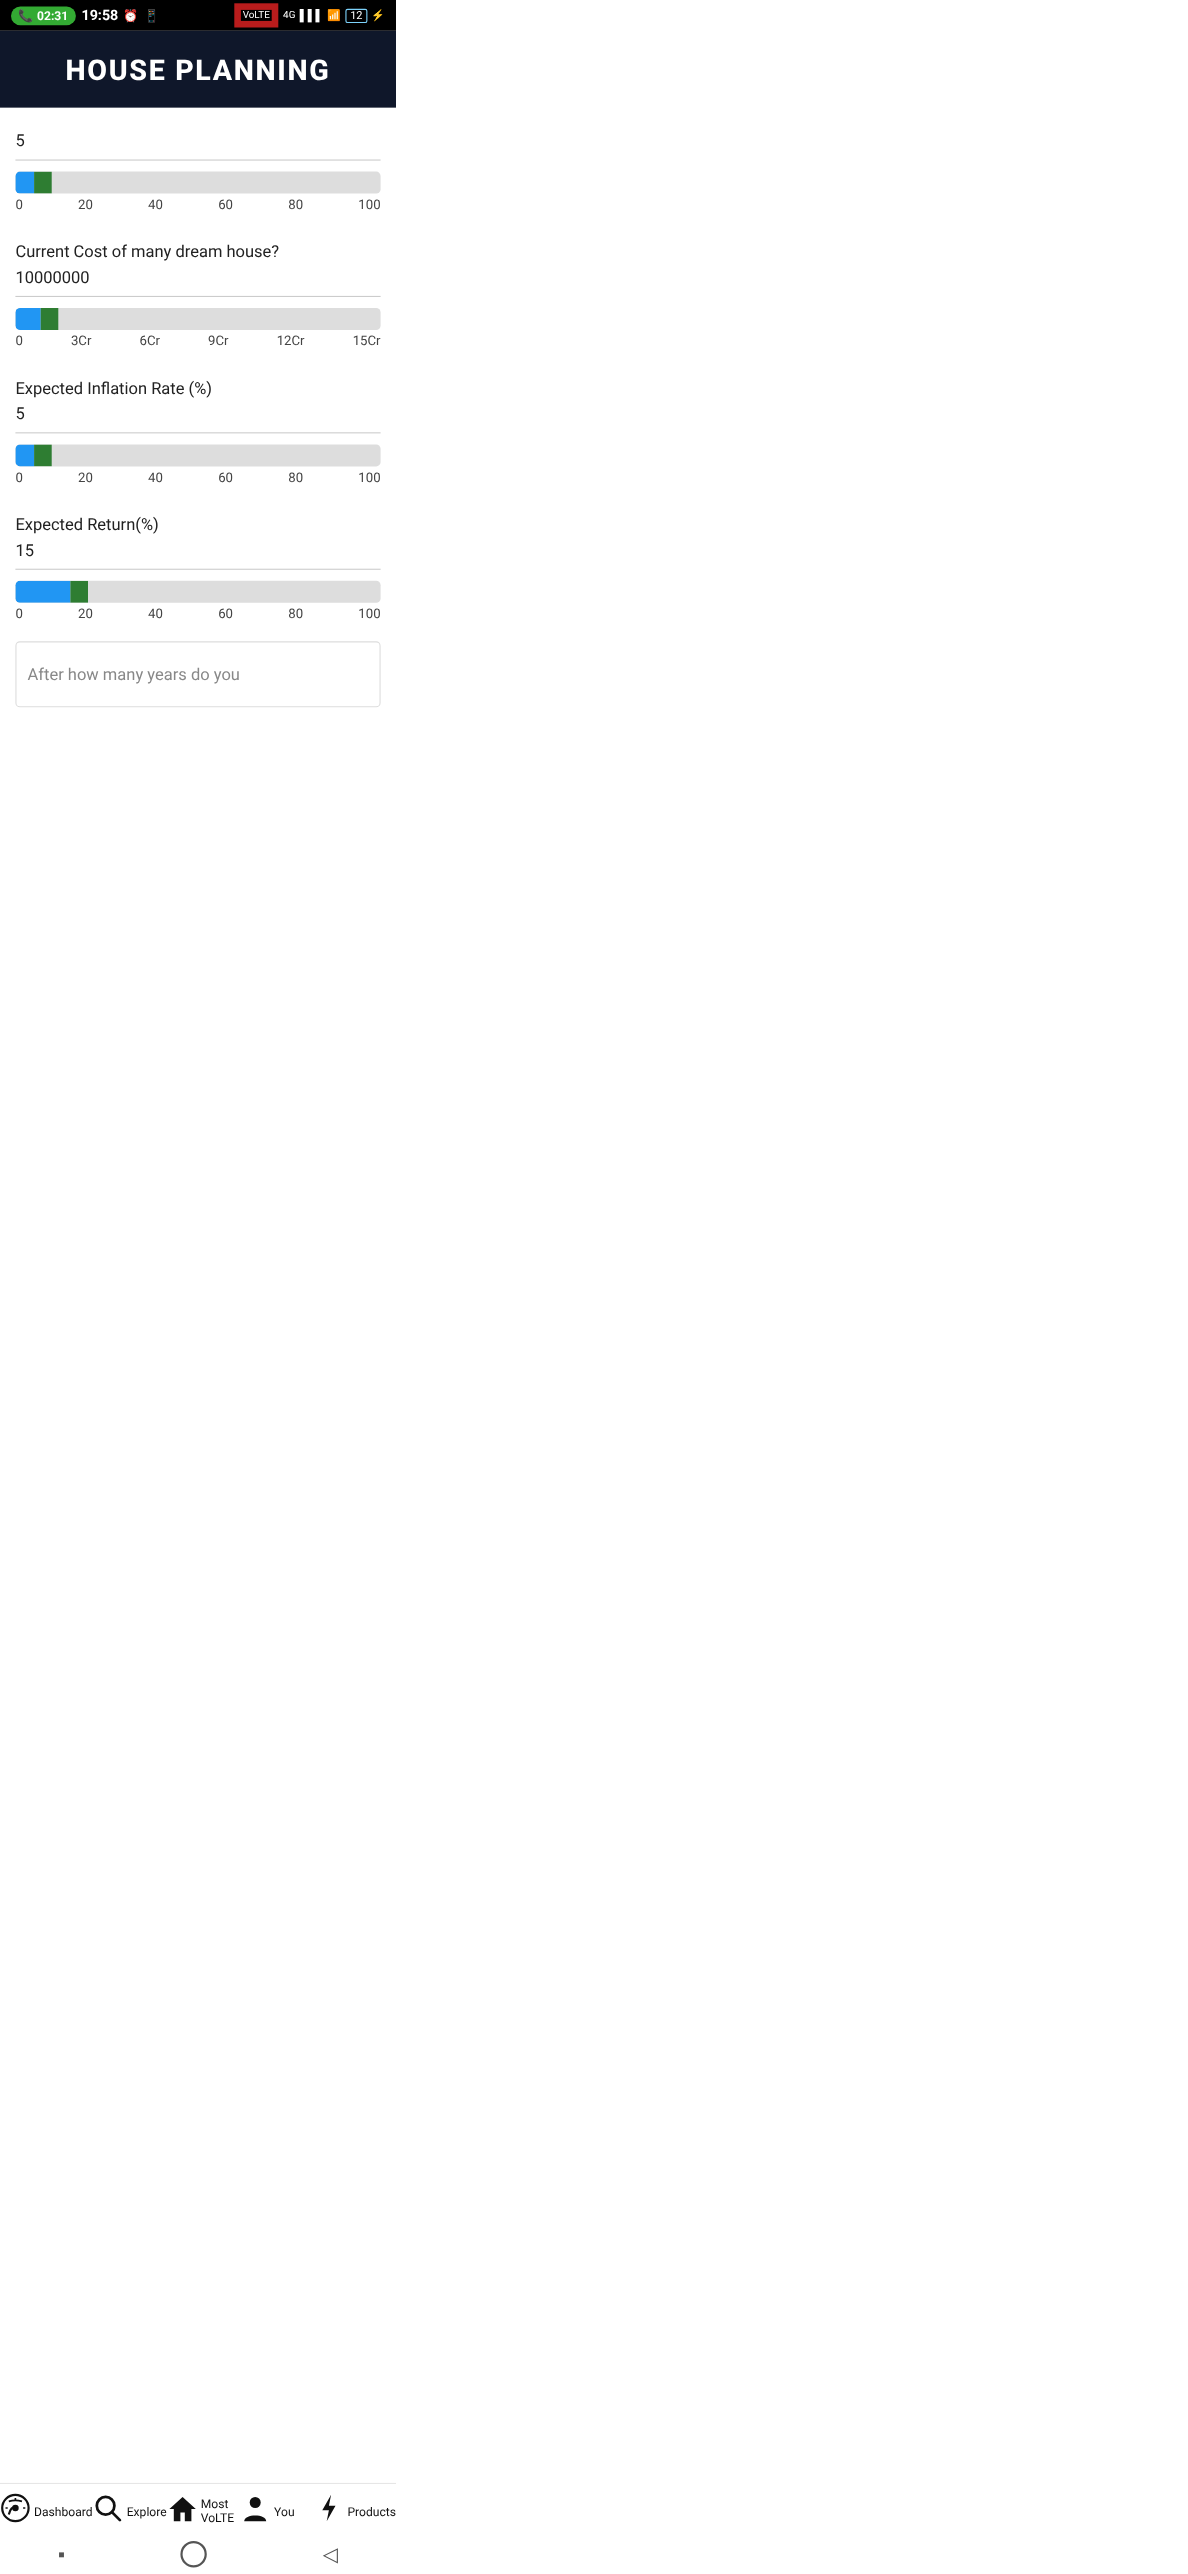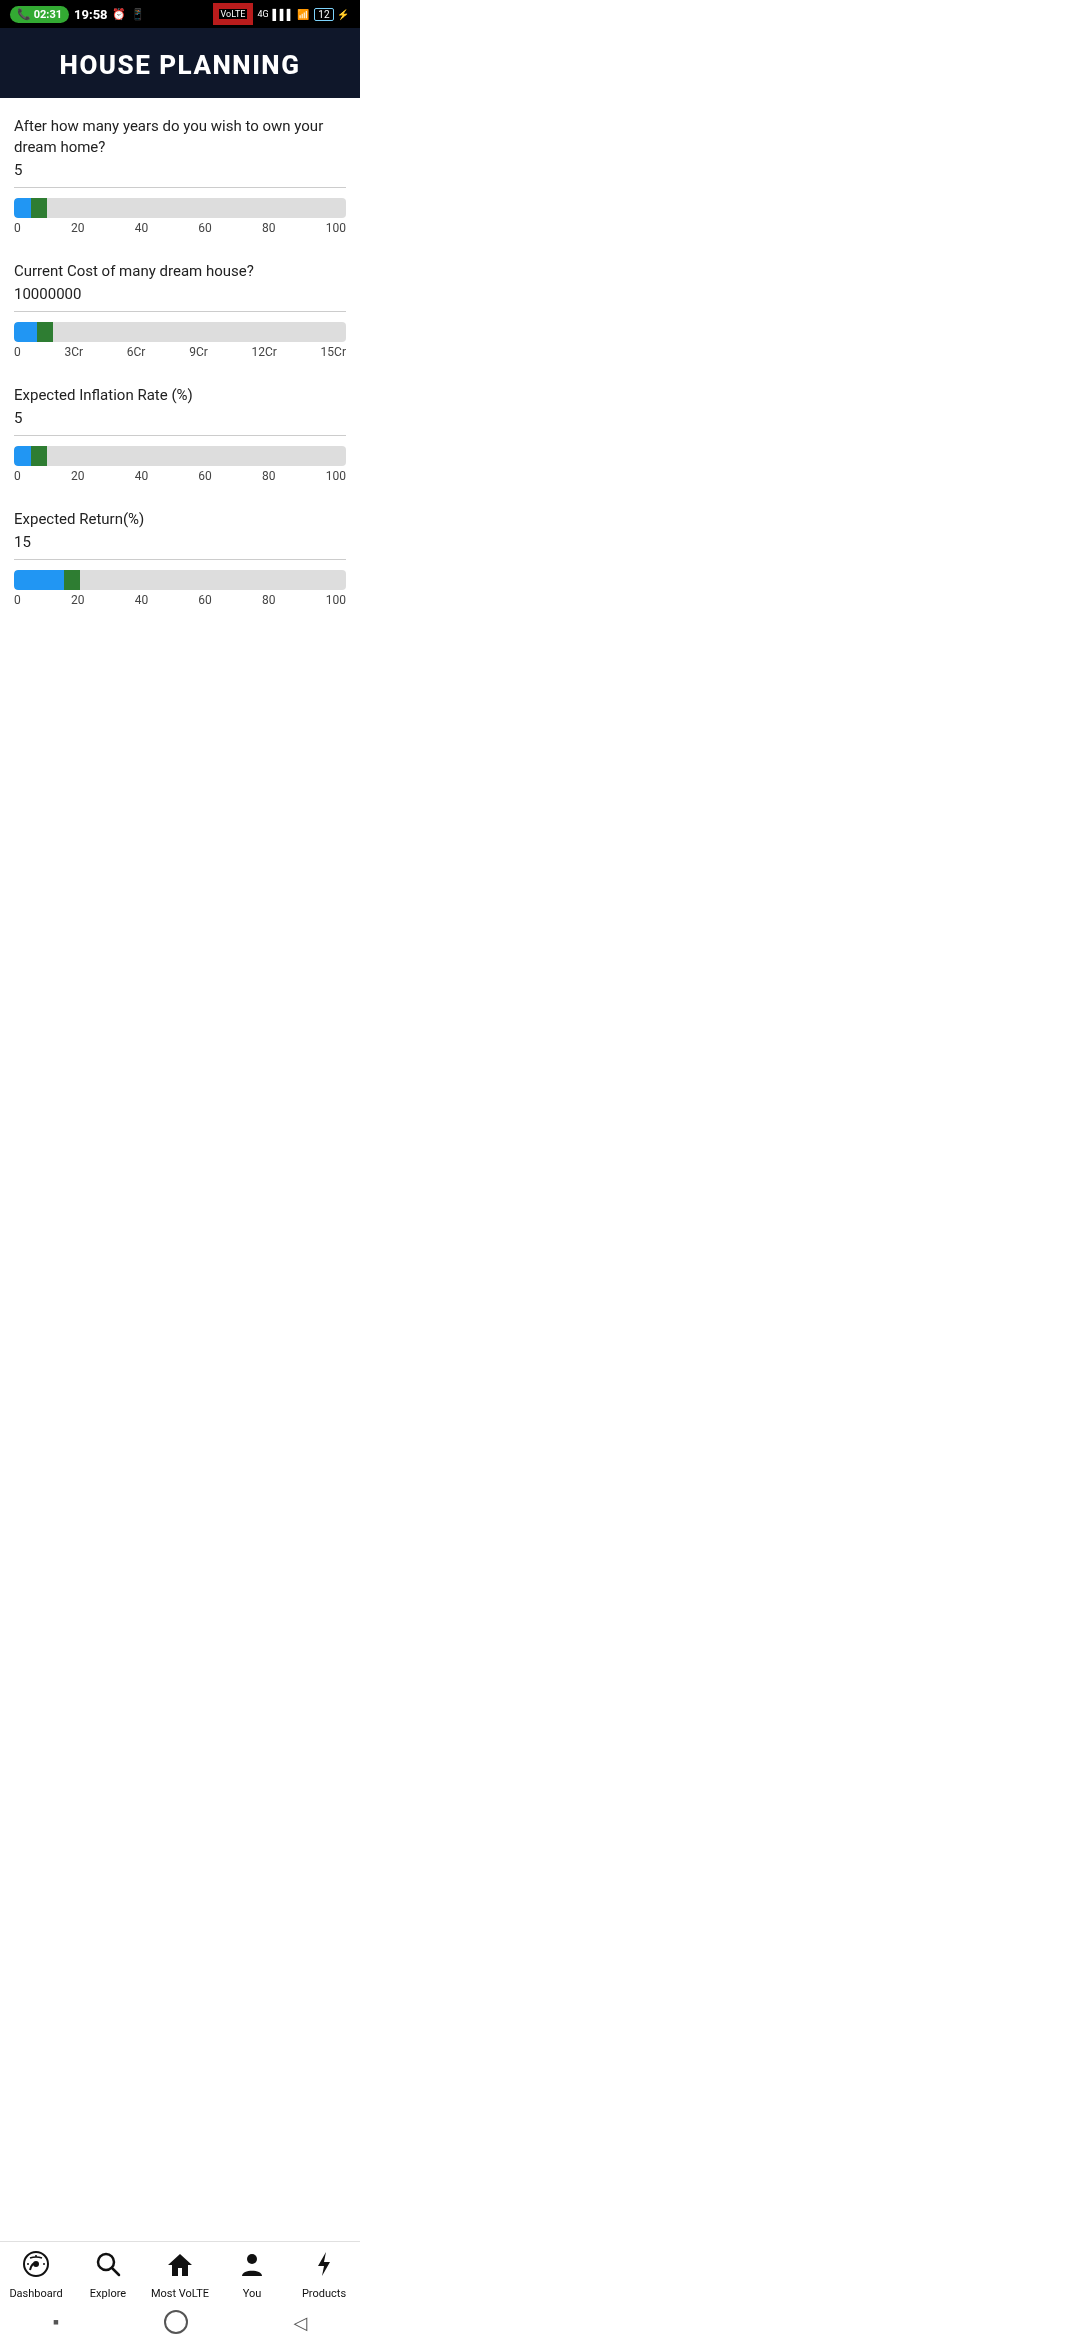--- a/index.html
+++ b/index.html
@@ -136,21 +136,21 @@
       background: #fff;
       border-top: 1px solid #e0e0e0;
       display: flex;
       justify-content: space-around;
       align-items: center;
       padding: 8px 0 4px;
       z-index: 100;
     }
     .nav-item {
       display: flex;
-      flex-direction: column;
+      flex-direction: row;
       align-items: center;
       gap: 3px;
       cursor: pointer;
       flex: 1;
     }
     .nav-icon {
       font-size: 24px;
       color: #111;
     }
     .nav-label {
@@ -205,21 +205,20 @@
   </div>
 </div>
 
 <div class="app-header">
   <h1>HOUSE PLANNING</h1>
 </div>
 
 <div class="main-content scroll-area">
 
   <div class="question-block">
-    <div class="question-label">After how many years do you wish to own your dream home?</div>
     <div class="question-value">5</div>
     <hr class="divider">
     <div class="slider-container">
       <div class="slider-track">
         <div class="slider-blue" style="width:5%;"></div>
         <div class="slider-green" style="left:5%;"></div>
       </div>
       <div class="slider-labels">
         <span>0</span>
         <span>20</span>
@@ -284,20 +283,23 @@
         <span>0</span>
         <span>20</span>
         <span>40</span>
         <span>60</span>
         <span>80</span>
         <span>100</span>
       </div>
     </div>
   </div>
 
+  <div class="result-peek">
+    <span class="result-peek-text">After how many years do you</span>
+  </div>
 
 </div>
 
 <div class="bottom-nav" style="bottom:36px;">
   <div class="nav-item">
     <span class="nav-icon">
       
       <svg width="28" height="28" viewBox="0 0 28 28" fill="none">
         <circle cx="14" cy="14" r="12" stroke="#111" stroke-width="2" fill="none"></circle>
         <circle cx="14" cy="14" r="3" fill="#111"></circle>

